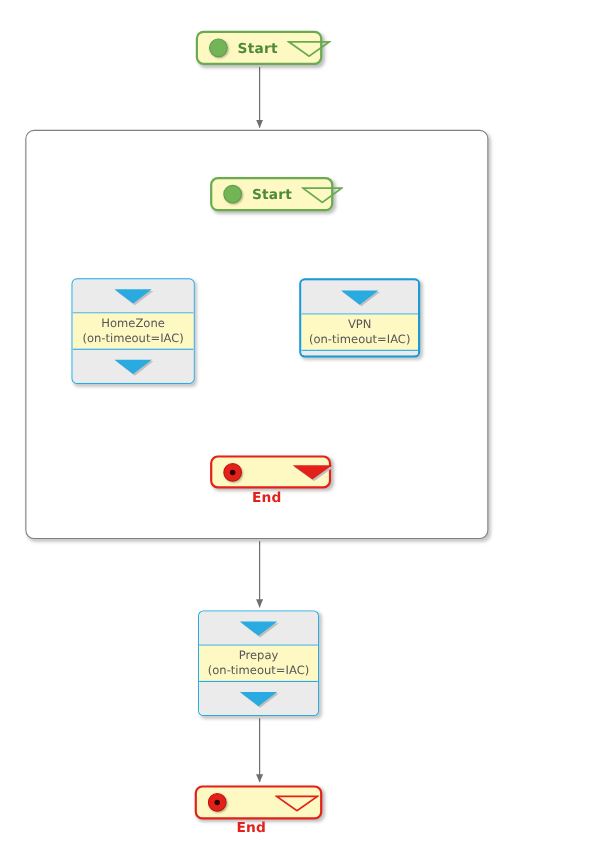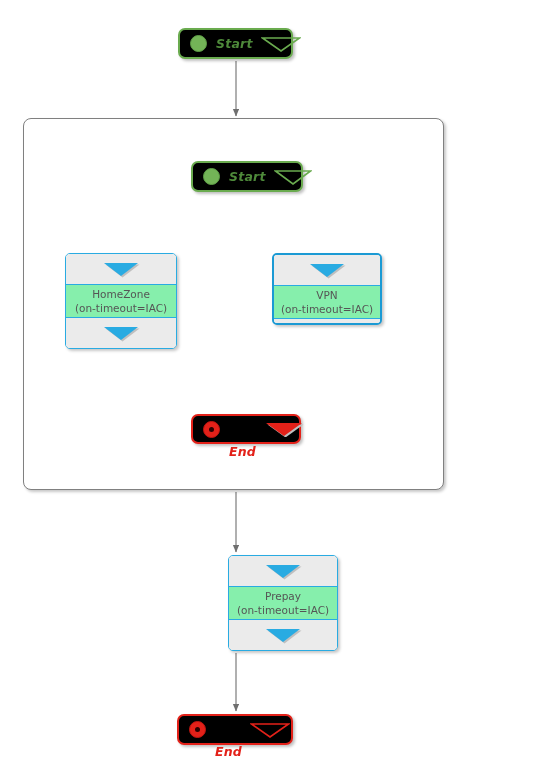--- a/index.html
+++ b/index.html
@@ -36,26 +36,25 @@
     background: #ffffff;
     box-shadow: 2px 2px 3px rgba(0,0,0,0.22);
     box-sizing: border-box;
   }
 
   
   .terminal {
     position: absolute;
     box-sizing: border-box;
     border-radius: 7px;
-    background: #000000;
+    background: #fef9c3;
     display: flex;
     align-items: center;
     box-shadow: 2px 2px 3px rgba(0,0,0,0.25);
     padding: 4px 10px;
-    font-style: italic;
   }
   .terminal .bullet {
     width: 15px;
     height: 15px;
     border-radius: 50%;
     flex: 0 0 auto;
     margin-right: 9px;
     box-shadow: 1px 1px 2px rgba(0,0,0,0.3);
     position: relative;
   }
@@ -121,21 +120,21 @@
     background: #ebebeb;
     display: flex;
     align-items: center;
     justify-content: center;
   }
   .task .bar.top { border-bottom: 1px solid #29abe2; }
   .task .bar.bottom { border-top: 1px solid #29abe2; }
 
   .task .body {
     flex: 1 1 auto;
-    background: #86efac;
+    background: #fef9c3;
     display: flex;
     flex-direction: column;
     align-items: center;
     justify-content: center;
     padding: 2px 4px;
   }
   .task .body .name {
     font-size: 10.5px;
     color: #555555;
     line-height: 1.35;
@@ -239,21 +238,21 @@
     <span class="bullet"></span>
     <span class="label">End</span>
     <span class="tri-slot">
       <svg class="tri" width="40" height="16" viewBox="0 0 40 16" xmlns="http://www.w3.org/2000/svg">
         <path d="M2,2 L38,2 L20,15 Z" fill="#bfbfbf" transform="translate(1.5,1.5)"></path>
         <path d="M2,2 L38,2 L20,15 Z" fill="#e32119"></path>
       </svg>
     </span>
   </div>
 
-  <div class="task thin" style="left:180px; top:555px; width:110px; height:96px;margin-left:48px;">
+  <div class="task thin" style="left:180px; top:555px; width:110px; height:96px;">
     <div class="bar top">
       <svg class="tri" width="40" height="18" viewBox="0 0 40 18" xmlns="http://www.w3.org/2000/svg">
         <path d="M3,3 L37,3 L20,16 Z" fill="#bfbfbf" transform="translate(1.5,1.5)"></path>
         <path d="M3,3 L37,3 L20,16 Z" fill="#29abe2"></path>
       </svg>
     </div>
     <div class="body">
       <div class="name">Prepay</div>
       <div class="sub">(on-timeout=IAC)</div>
     </div>

